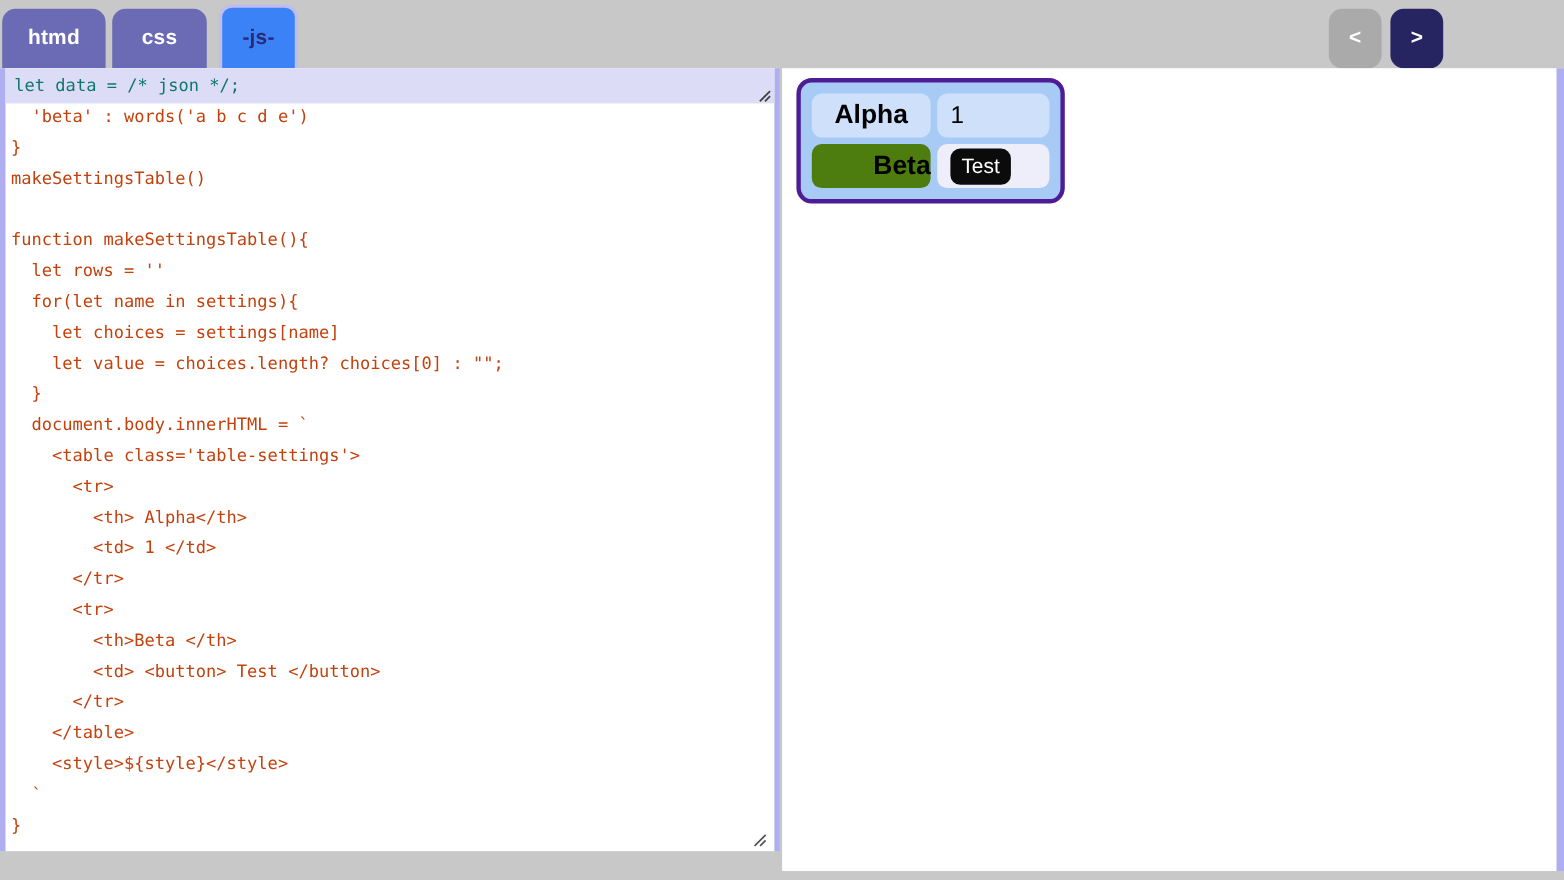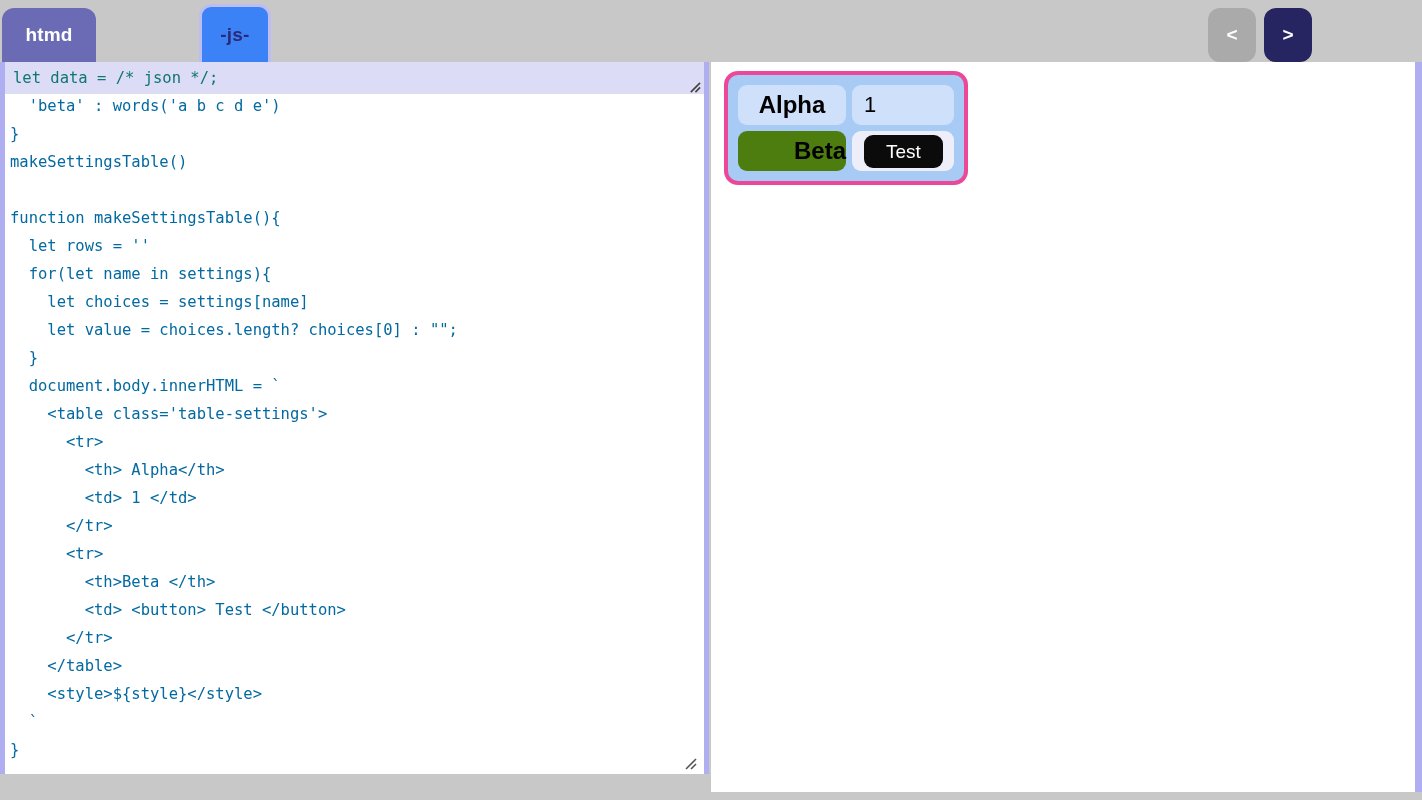--- a/index.html
+++ b/index.html
@@ -91,21 +91,21 @@
   }
   #code-text {
     position: absolute;
     left: 5px;
     top: 30px;
     margin: 0;
     padding: 0;
     font-family: "DejaVu Sans Mono", "Liberation Mono", monospace;
     font-size: 15.5px;
     line-height: 28px;
-    color: #0369a1;
+    color: #c2410c;
     white-space: pre;
     tab-size: 2;
   }
   #code-resize {
     position: absolute;
     right: 7px;
     bottom: 4px;
     width: 14px;
     height: 14px;
   }
@@ -153,21 +153,21 @@
     box-sizing: border-box;
     overflow: hidden;
   }
 
   
   #settings-table {
     position: absolute;
     left: 13px;
     top: 9px;
     background: #a8cbf5;
-    border: 4px solid #ec4899;
+    border: 4px solid #4c1d95;
     border-radius: 14px;
     border-collapse: separate;
     border-spacing: 6px;
     padding: 4px;
   }
   #settings-table td, #settings-table th {
     border-radius: 9px;
     padding: 0;
   }
   #settings-table th {
@@ -193,21 +193,21 @@
   #settings-table tr.row-b th { background: #4d7c0f; text-align: right; }
   #settings-table tr.row-b td { background: #eeeefb; }
 
   .cell-button {
     background: #0b0b0b;
     color: #ffffff;
     font-family: "Liberation Sans", sans-serif;
     font-size: 19px;
     border: none;
     border-radius: 9px;
-    padding: 7px 22px;
+    padding: 7px 10px;
     line-height: 1;
   }
 
   
   #bottom-strip {
     position: absolute;
     left: 0;
     top: 774px;
     width: 709px;
     height: 26px;
@@ -224,20 +224,23 @@
 </style>
 </head>
 <body>
 
 <div id="topbar">
 
   <div class="tab" id="tab-htmd">
     <span>htmd</span>
   </div>
 
+  <div class="tab" id="tab-css">
+    <span>css</span>
+  </div>
 
   <div class="tab active" id="tab-js">
     <span>-js-</span>
   </div>
 
 
   <button class="pgbtn disabled" id="btn-prev">
     <span>&lt;</span>
   </button>
 

